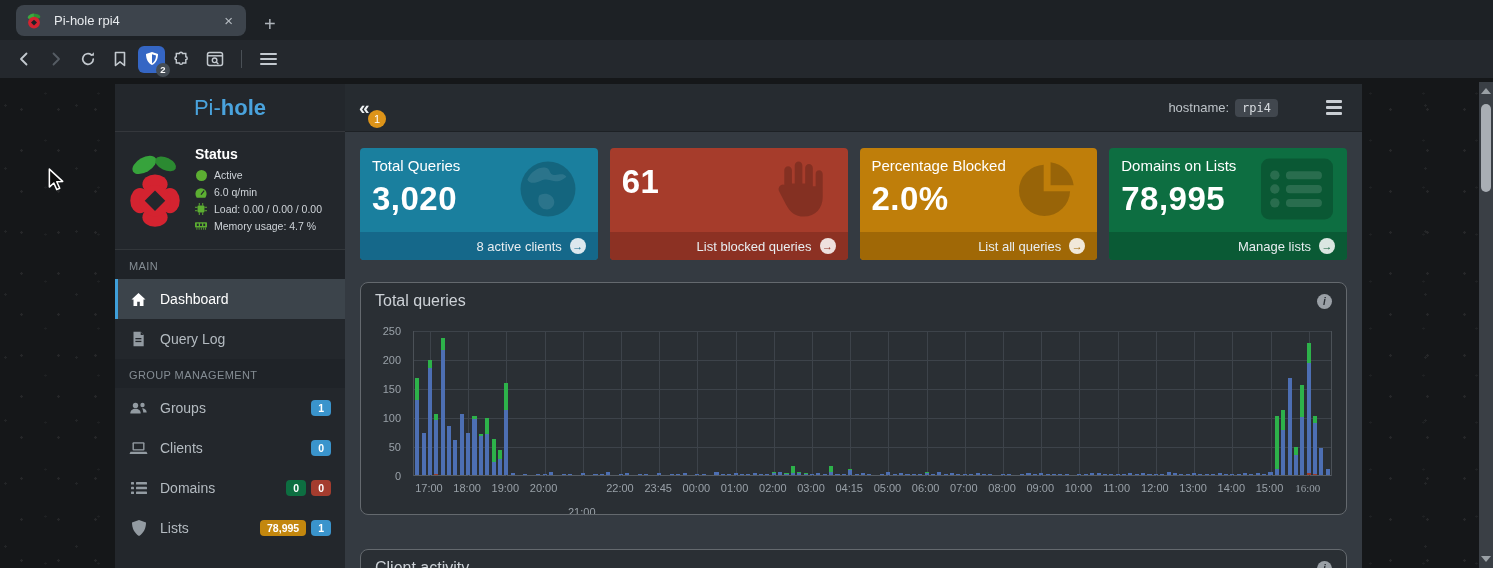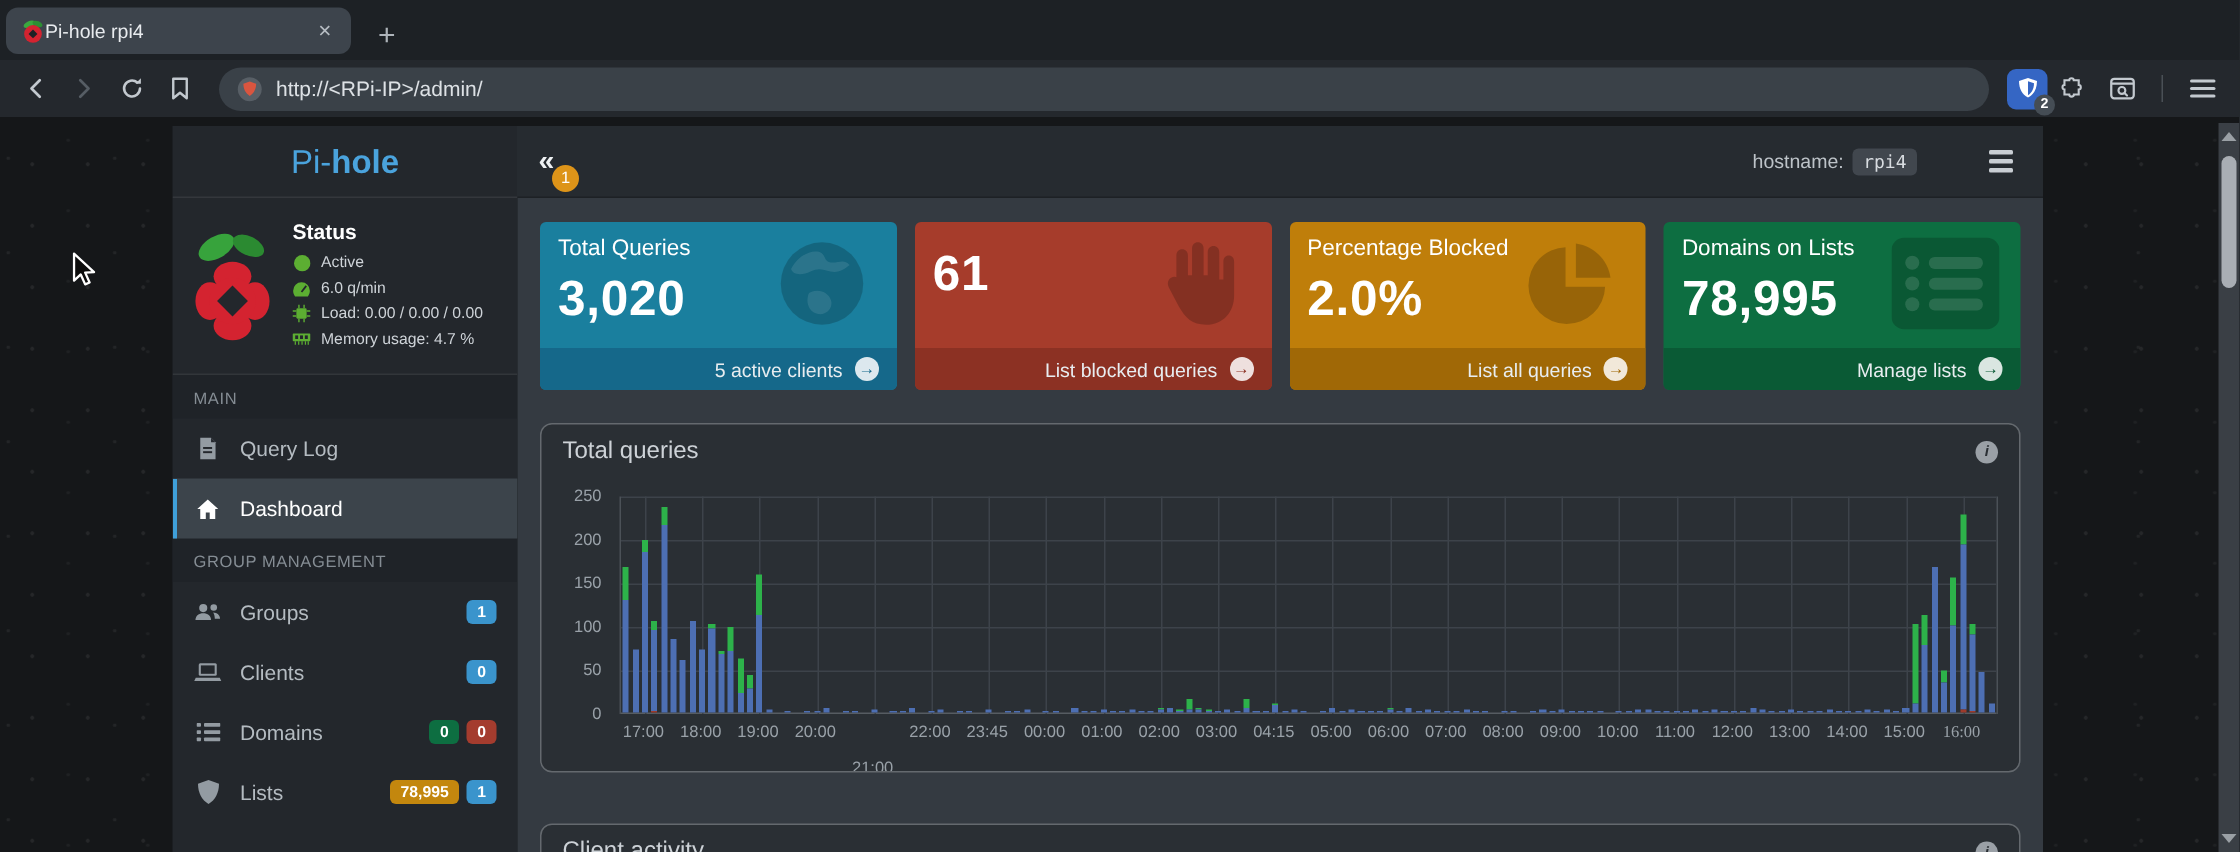--- a/index.html
+++ b/index.html
@@ -14,21 +14,21 @@
     background-size: 37px 41px, 53px 47px, 71px 63px;
     background-position: 3px 7px, 19px 23px, 41px 11px;
     position:relative;
     color:#c9ced3;
   }
   .icon svg{display:block}
   .icon{display:inline-flex;align-items:center;justify-content:center}
 
   
   .tabbar{height:40px;background:#1d2125;display:flex;align-items:flex-end;position:relative;z-index:5}
-  .tab{margin:5px 0 4px 4px;height:31px;width:230px;background:#3d444c;border-radius:8px;display:flex;align-items:center;padding:12px 10px;gap:0}
+  .tab{margin:5px 0 4px 16px;height:31px;width:230px;background:#3d444c;border-radius:8px;display:flex;align-items:center;padding:12px 10px;gap:12px}
   .tab-title{font-size:13px;color:#e8ebee;flex:1;white-space:nowrap;overflow:hidden}
   .tab-close{color:#b6bcc2;font-size:15px;padding:0 3px;cursor:default}
   .newtab{color:#aeb4ba;font-size:20px;margin:0 0 6px 18px;line-height:1}
   .toolbar{height:38px;background:#24282d;display:flex;align-items:center;padding:0 10px;gap:4px;position:relative;z-index:5}
   .tool-ic{width:28px;height:28px;border-radius:6px;display:flex;align-items:center;justify-content:center;color:#c3c9cf}
   .tool-ic.dim{color:#565d64}
   .urlbar{flex:1;height:29px;background:#3a4148;border-radius:15px;display:flex;align-items:center;padding:0 12px;gap:9px;margin:0 8px}
   .url-text{font-size:14px;color:#dde1e5}
   .bw-wrap{position:relative;width:27px;height:27px;background:#3566c4;border-radius:6px;display:flex;align-items:center;justify-content:center}
   .bw-badge{position:absolute;right:-5px;bottom:-4px;width:14px;height:14px;border-radius:50%;background:#454d55;color:#fff;font-size:9.5px;font-weight:bold;display:flex;align-items:center;justify-content:center}
@@ -153,29 +153,20 @@
       <svg width="16" height="16" viewBox="0 0 16 16">
         <path d="M13.3 8A5.3 5.3 0 1 1 11.4 3.9" fill="none" stroke="currentColor" stroke-width="1.7" stroke-linecap="round"></path>
         <path d="M13.9 1.2v3.6h-3.6z" fill="currentColor"></path>
       </svg>
     </span>
   <span class="tool-ic">
       <svg width="14" height="16" viewBox="0 0 14 16">
         <path d="M2.5 1.5h9v13L7 10.8 2.5 14.5z" fill="none" stroke="currentColor" stroke-width="1.6" stroke-linejoin="round"></path>
       </svg>
     </span>
-  <div class="urlbar">
-    <span class="icon">
-        <svg width="17" height="17" viewBox="0 0 16 16">
-          <circle cx="8" cy="8" r="7.5" fill="#585f66"></circle>
-          <path d="M8 3.2 12 4.6c0 3.4-1.4 6-4 7.6-2.6-1.6-4-4.2-4-7.6z" fill="#d9553f"></path>
-        </svg>
-      </span>
-    <span class="url-text">http://&lt;RPi-IP&gt;/admin/</span>
-  </div>
   <div class="bw-wrap">
     <svg width="14" height="16" viewBox="0 0 14 16">
         <path d="M7 1 13 3c0 5-2 9-6 11C3 12 1 8 1 3z" fill="#fff"></path>
         <path d="M7 3.2v9.3c2.6-1.7 4-4.4 4-8z" fill="#3566c4"></path>
       </svg>
     <span class="bw-badge">2</span>
   </div>
   <span class="tool-ic">
       <svg width="18" height="18" viewBox="0 0 18 18">
         <path d="M7 2.2c.9 0 1.5.6 1.5 1.3h3.3v3.2c.8 0 1.4.6 1.4 1.5s-.6 1.5-1.4 1.5v3.3H8.6c0 .8-.7 1.4-1.6 1.4s-1.5-.6-1.5-1.4H2.3V9.7C1.5 9.7 1 9 1 8.2s.5-1.5 1.3-1.5V3.5h3.2c0-.7.6-1.3 1.5-1.3z" fill="none" stroke="currentColor" stroke-width="1.4"></path>
@@ -261,38 +252,38 @@
                     </g>
                   </svg>
                 </span>
                 <span class="status-label">Memory usage: 4.7 %</span>
               </div>
             </div>
         </div>
       </div>
       <ul class="menu" id="sidebar-menu">
           <li class="section-label">MAIN</li>
+          <li class="menu-item active">
+            <span class="icon ">
+              <svg width="17" height="15" viewBox="0 0 16 15">
+                <path d="M8 1 1 7.4h2V14h3.7V9.7h2.6V14H13V7.4h2L8 1z" fill="currentColor"></path>
+              </svg>
+            </span>
+            <span class="mi-label">Dashboard</span>
+          </li>
           <li class="menu-item">
             <span class="icon ">
               <svg width="13" height="16" viewBox="0 0 13 16">
                 <path d="M1.5 0.8h7.2l3 3.1v11.3H1.5z" fill="currentColor"></path>
                 <path d="M8.7 0.8v3.1h3z" fill="#23272c"></path>
                 <rect x="3.4" y="7" width="6" height="1.3" fill="#23272c"></rect>
                 <rect x="3.4" y="9.8" width="6" height="1.3" fill="#23272c"></rect>
               </svg>
             </span>
             <span class="mi-label">Query Log</span>
-          </li>
-          <li class="menu-item active">
-            <span class="icon ">
-              <svg width="17" height="15" viewBox="0 0 16 15">
-                <path d="M8 1 1 7.4h2V14h3.7V9.7h2.6V14H13V7.4h2L8 1z" fill="currentColor"></path>
-              </svg>
-            </span>
-            <span class="mi-label">Dashboard</span>
           </li>
           <li class="section-label">GROUP MANAGEMENT</li>
           <li class="menu-item">
             <span class="icon ">
               <svg width="19" height="14" viewBox="0 0 18 14" fill="currentColor">
                 <circle cx="6" cy="4.4" r="2.7"></circle>
                 <path d="M.8 12.4c0-2.9 2.3-4.6 5.2-4.6s5.2 1.7 5.2 4.6z"></path>
                 <circle cx="13" cy="4" r="2.2"></circle>
                 <path d="M12.6 7.3c2.6.1 4.6 1.7 4.6 4.2h-3.5c0-1.6-.4-3.1-1.1-4.2z"></path>
               </svg>
@@ -372,21 +363,21 @@
                 <svg viewBox="0 0 24 24">
                   <circle cx="12" cy="12" r="10"></circle>
                   <path fill="rgba(255,255,255,0.10)" d="M4.5 8.5C6 5.5 9 3.8 11.2 4.3c1.8.4 1.1 2.4 2.9 2.6 2 .2 3.1-1 4.6.6-1 .8-2.6 2.1-4.6 1.6s-2.9-1-4.9 0-4.2.9-4.7-.6zM9.5 14c2-.8 4.2.3 4.7 2.1s-1.1 3.6-3.1 3.3-2.8-2.3-2.6-3.7.3-1.4 1-1.7z"></path>
                 </svg>
               </span>
               <div class="card-body">
                 <div class="card-title">Total Queries</div>
                 <div class="card-value">3,020</div>
               </div>
               <div class="card-footer" style="background: rgb(21, 104, 138);">
-                <span>5 active clients</span>
+                <span>8 active clients</span>
                 <span class="arrow-circle" style="color: rgb(21, 104, 138);">→</span>
               </div>
             </div>
             <div class="card" style="background: rgb(166, 60, 43);">
               <span class="card-icon icon">
                 <svg viewBox="0 0 24 24">
                   <path d="M7 11V5.2c0-.9.6-1.5 1.4-1.5s1.4.6 1.4 1.5V10h1V3.5c0-.9.6-1.5 1.4-1.5s1.4.6 1.4 1.5V10h1V4.4c0-.9.6-1.5 1.4-1.5s1.4.6 1.4 1.5V11h1V6.6c0-.8.5-1.4 1.3-1.4s1.3.6 1.3 1.5v8.2c0 4-2.6 7.1-6.8 7.1-3.4 0-5-1.6-6.6-4.4L5.2 13c-.5-.9-.3-1.9.5-2.4s1.7-.2 2.3.7z"></path>
                 </svg>
               </span>
               <div class="card-body">

